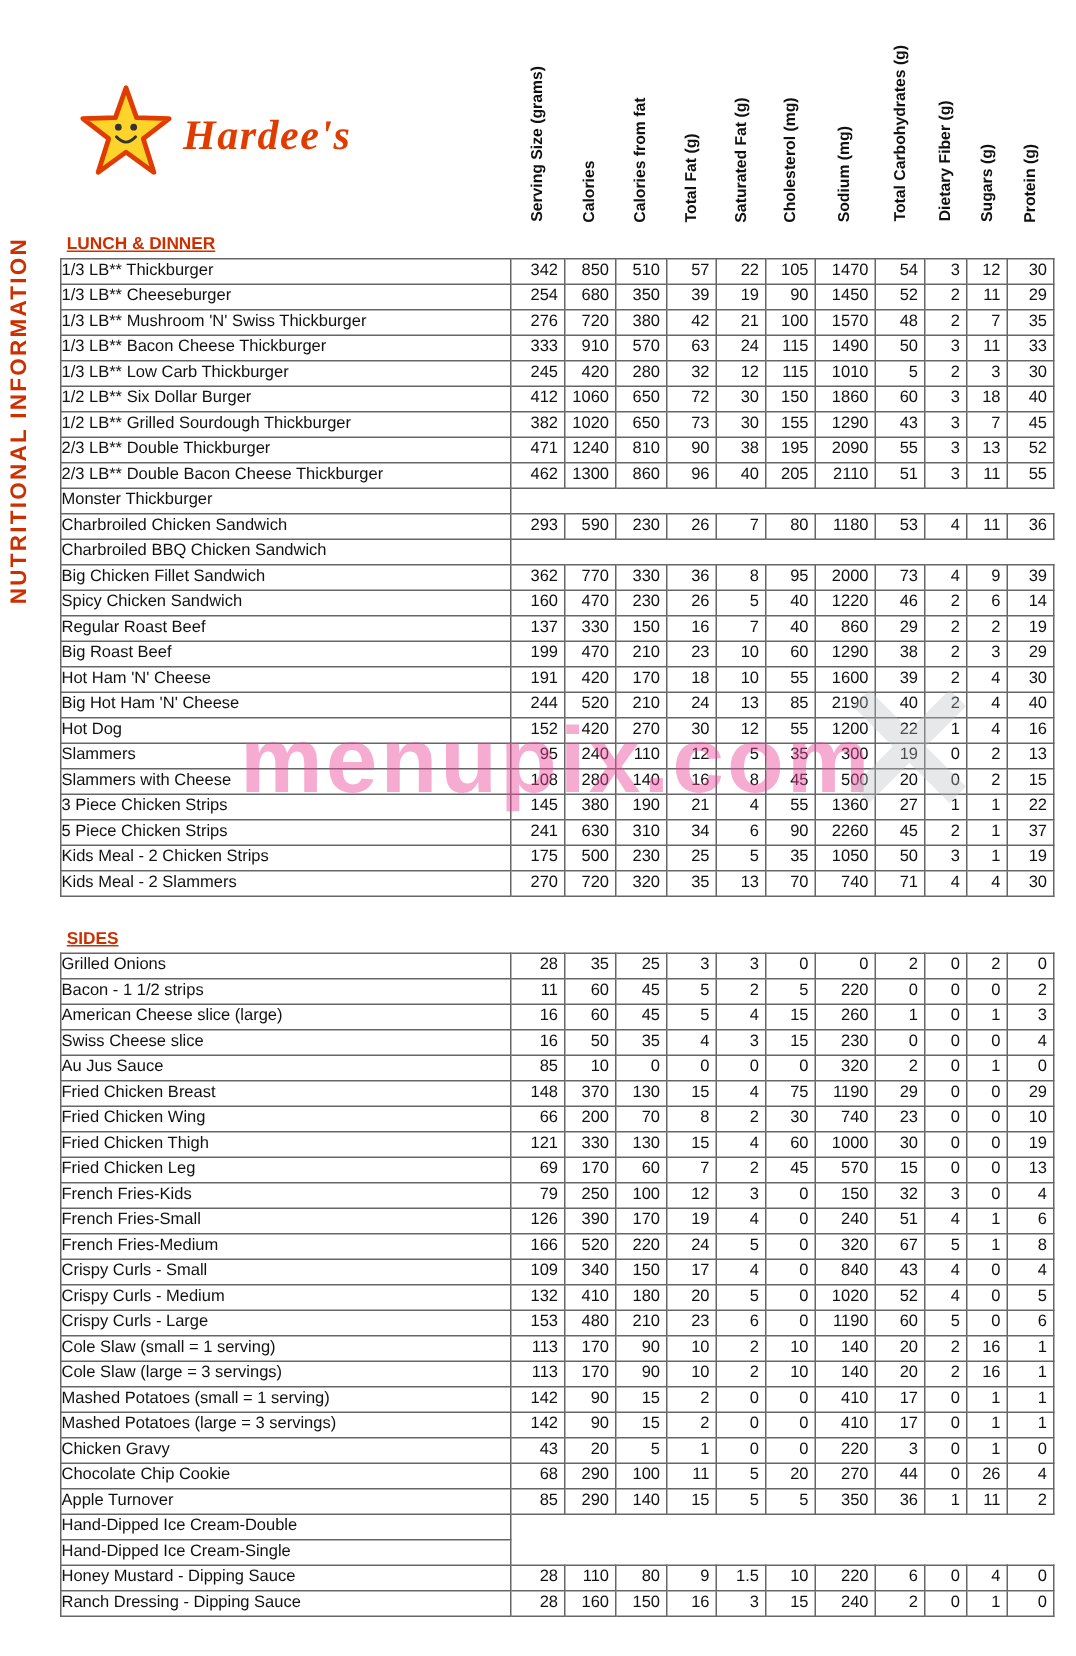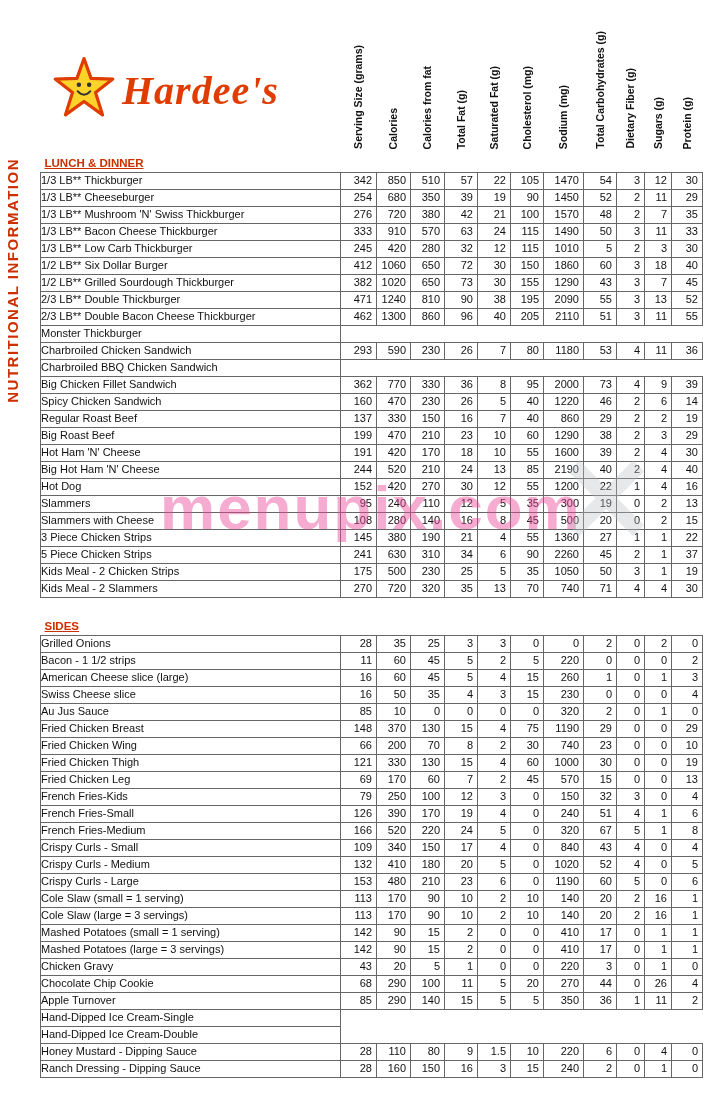--- a/index.html
+++ b/index.html
@@ -16,21 +16,21 @@
   .side-title{
     position:absolute;left:4px;top:158px;
     writing-mode:vertical-rl;transform:rotate(180deg);
     color:var(--accent);font-weight:bold;font-size:15px;letter-spacing:1.5px;
     white-space:nowrap;
   }
 
   .logo{position:absolute;left:52px;top:56px;display:flex;align-items:center;}
   .logo .brand{
     color:var(--logo-red);font-family:"Liberation Serif", serif;
-    font-weight:bold;font-style:italic;font-size:40px;margin-left:6px;letter-spacing:1px;
+    font-weight:bold;font-style:italic;font-size:28px;margin-left:6px;letter-spacing:1px;
   }
 
   table.nutrition{
     position:absolute;left:40px;top:6px;width:662px;
     border-collapse:collapse;table-layout:fixed;
   }
   thead th{height:150px;vertical-align:bottom;padding:0;border:none;}
   thead th .vert{
     display:inline-block;writing-mode:vertical-rl;transform:rotate(180deg);
     font-weight:bold;font-size:10.5px;white-space:nowrap;line-height:1;
@@ -773,35 +773,35 @@
           <td class="num">15</td>
           <td class="num">5</td>
           <td class="num">5</td>
           <td class="num">350</td>
           <td class="num">36</td>
           <td class="num">1</td>
           <td class="num">11</td>
           <td class="num">2</td>
         </tr>
         <tr>
+          <td class="name">Hand-Dipped Ice Cream-Double</td>
+          <td class="num blank"></td>
+          <td class="num blank"></td>
+          <td class="num blank"></td>
+          <td class="num blank"></td>
+          <td class="num blank"></td>
+          <td class="num blank"></td>
+          <td class="num blank"></td>
+          <td class="num blank"></td>
+          <td class="num blank"></td>
+          <td class="num blank"></td>
+          <td class="num blank"></td>
+        </tr>
+        <tr>
           <td class="name">Hand-Dipped Ice Cream-Single</td>
-          <td class="num blank"></td>
-          <td class="num blank"></td>
-          <td class="num blank"></td>
-          <td class="num blank"></td>
-          <td class="num blank"></td>
-          <td class="num blank"></td>
-          <td class="num blank"></td>
-          <td class="num blank"></td>
-          <td class="num blank"></td>
-          <td class="num blank"></td>
-          <td class="num blank"></td>
-        </tr>
-        <tr>
-          <td class="name">Hand-Dipped Ice Cream-Double</td>
           <td class="num blank"></td>
           <td class="num blank"></td>
           <td class="num blank"></td>
           <td class="num blank"></td>
           <td class="num blank"></td>
           <td class="num blank"></td>
           <td class="num blank"></td>
           <td class="num blank"></td>
           <td class="num blank"></td>
           <td class="num blank"></td>

